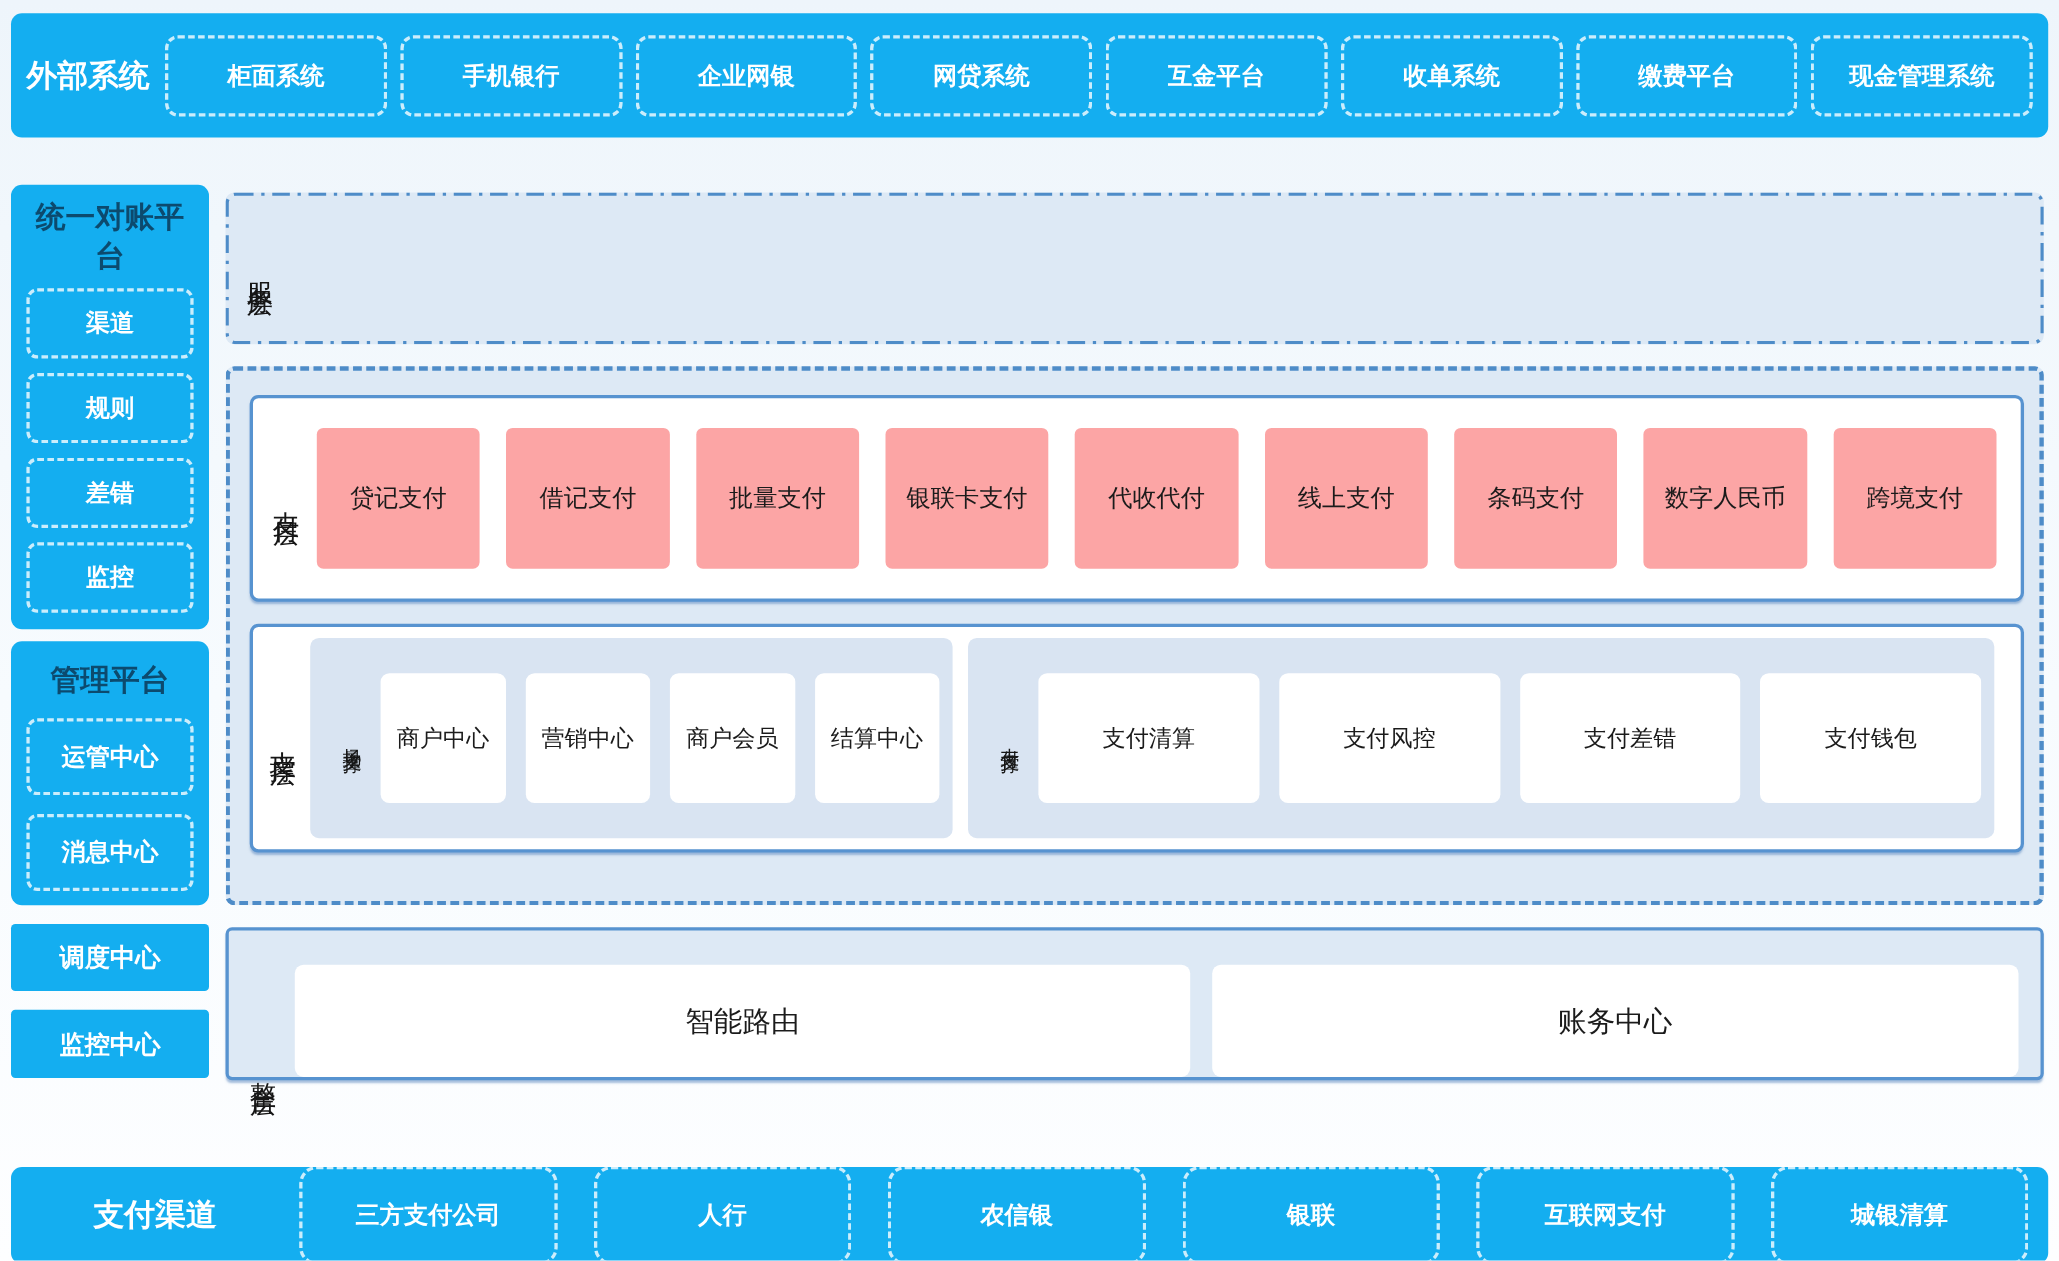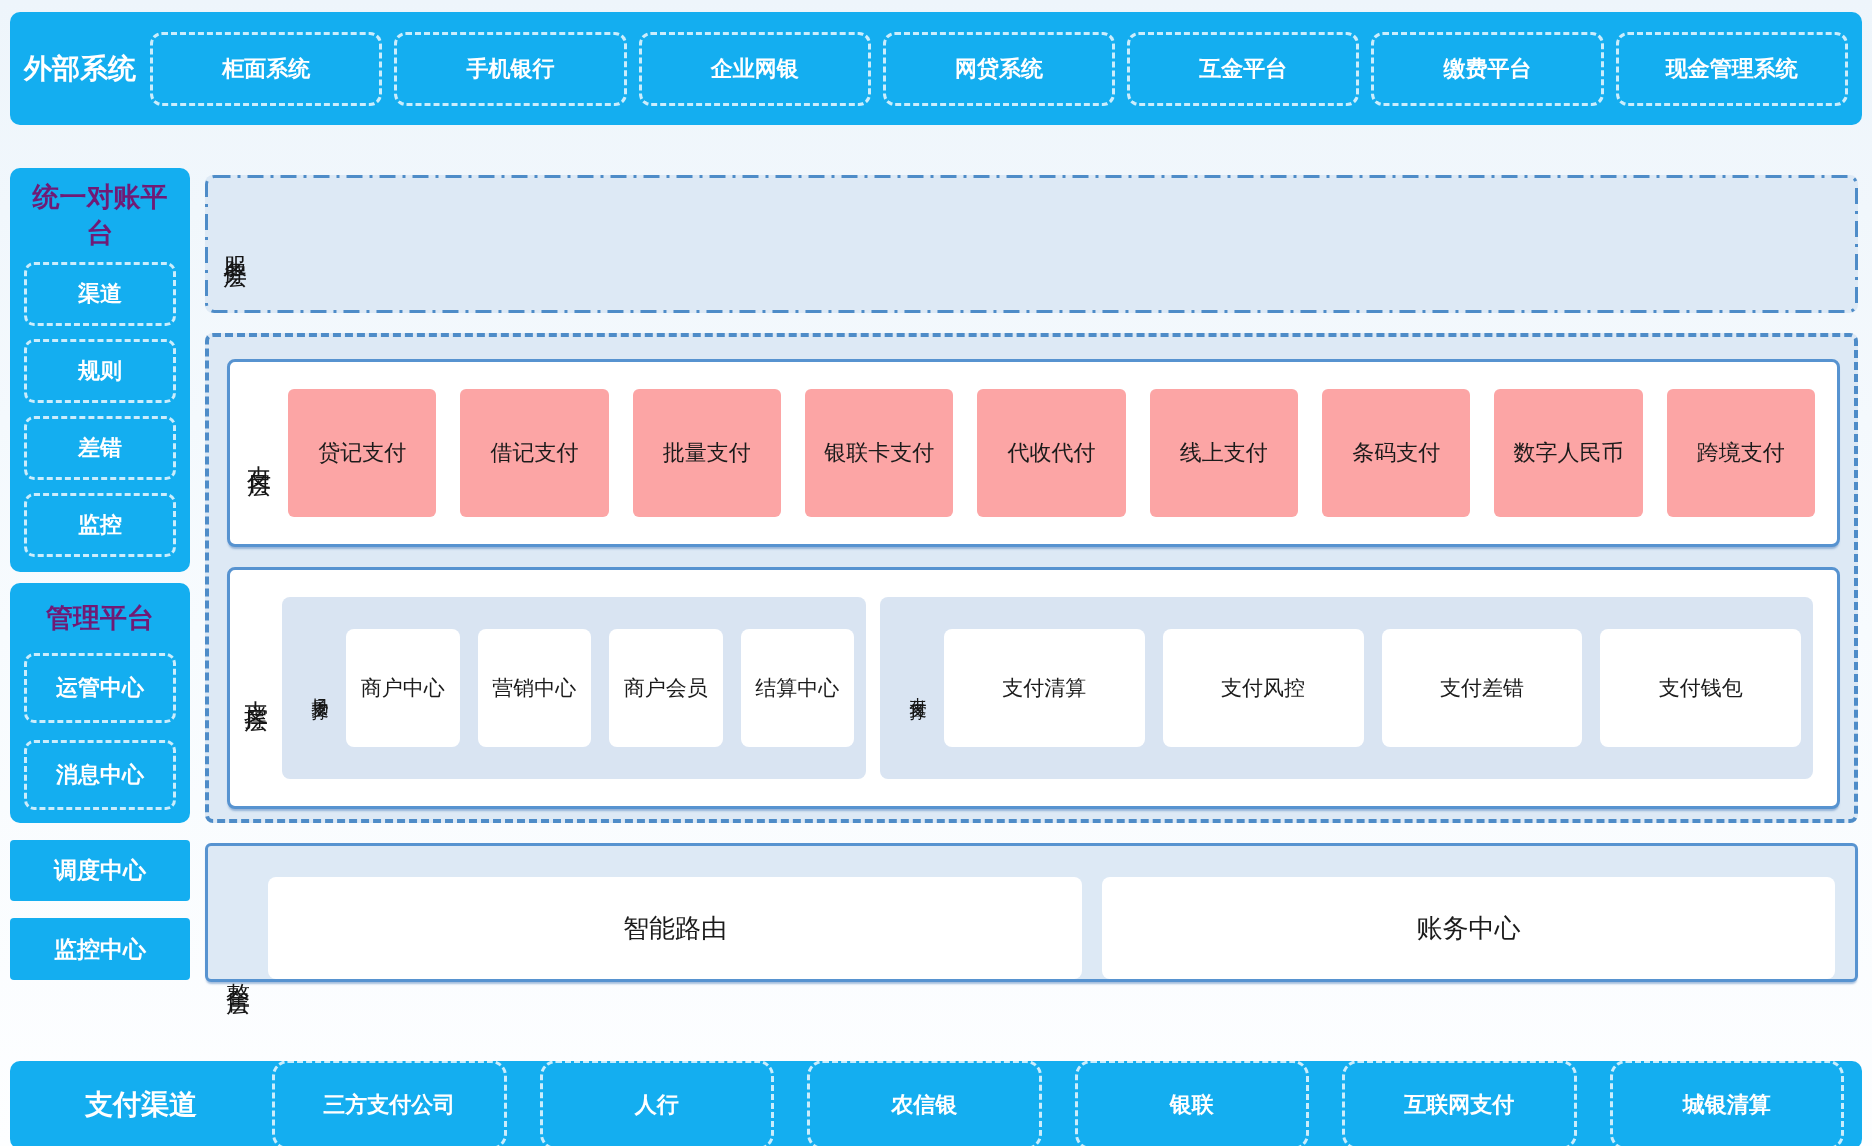--- a/index.html
+++ b/index.html
@@ -38,21 +38,21 @@
   #external-bar .dash-box { flex: 1; height: 100%; }
 
   #channels-bar { left: 10px; top: 1061px; width: 1852px; height: 88px; padding-right: 18px; }
   #channels-bar .bar-title { width: 262px; }
   #channels-bar .bar-items { gap: 33px; height: 90px; align-items: center; }
   #channels-bar .dash-box { flex: 1; height: 100%; border-radius: 16px; }
 
   
   .side-block { left: 10px; width: 180px; padding: 0 14px; }
   .side-title {
-    font-size: 27px; font-weight: bold; text-align: center; color: #701a75;
+    font-size: 27px; font-weight: bold; text-align: center; color: #0c4a6e;
     display: flex; align-items: center; justify-content: center;
   }
   .side-items { display: flex; flex-direction: column; gap: 13px; }
   .side-items .dash-box { height: 64px; border-radius: 10px; font-size: 22px; }
 
   #recon-block { top: 168px; height: 404px; }
   #recon-block .side-title { height: 94px; }
   #mgmt-block { top: 583px; height: 240px; }
   #mgmt-block .side-title { height: 70px; }
   #mgmt-block .side-items .dash-box { height: 70px; }
@@ -111,21 +111,21 @@
   #payment-box { top: 22px; height: 188px; padding-right: 22px; }
   #payment-box .vcol { width: 58px; }
   #payment-box .row { flex: 1; display: flex; gap: 24px; height: 128px; }
   .tint-box {
     background: #fca5a5; border-radius: 6px;
     display: flex; align-items: center; justify-content: center;
     font-size: 22px; text-align: center;
   }
   #payment-box .tint-box { flex: 1; }
 
-  #support-box { top: 230px; height: 242px; padding-right: 24px; }
+  #support-box { top: 230px; height: 208px; padding-right: 24px; }
   #support-box .vcol { width: 52px; }
   #support-box .groups { flex: 1; display: flex; gap: 14px; height: 182px; }
   .group {
     background: #d9e4f2; border-radius: 8px;
     display: flex; align-items: center; padding: 0 12px;
   }
   .group .vcol { width: 44px; }
   .group .row { flex: 1; display: flex; gap: 18px; height: 118px; }
   .group .white-box { flex: 1; font-size: 21px; }
   #group-scene { flex-grow: 608; flex-basis: 0; }
@@ -148,20 +148,21 @@
 <body>
 
 <div id="external-bar" class="blue-block bar">
   <div class="bar-title">外部系统</div>
   <div class="bar-items">
     <div class="dash-box">柜面系统</div>
     <div class="dash-box">手机银行</div>
     <div class="dash-box">企业网银</div>
     <div class="dash-box">网贷系统</div>
     <div class="dash-box">互金平台</div>
+    <div class="dash-box">收单系统</div>
     <div class="dash-box">缴费平台</div>
     <div class="dash-box">现金管理系统</div>
   </div>
 </div>
 
 <div id="recon-block" class="blue-block side-block">
   <div class="side-title">统一对账平台</div>
   <div class="side-items">
     <div class="dash-box">渠道</div>
     <div class="dash-box">规则</div>

